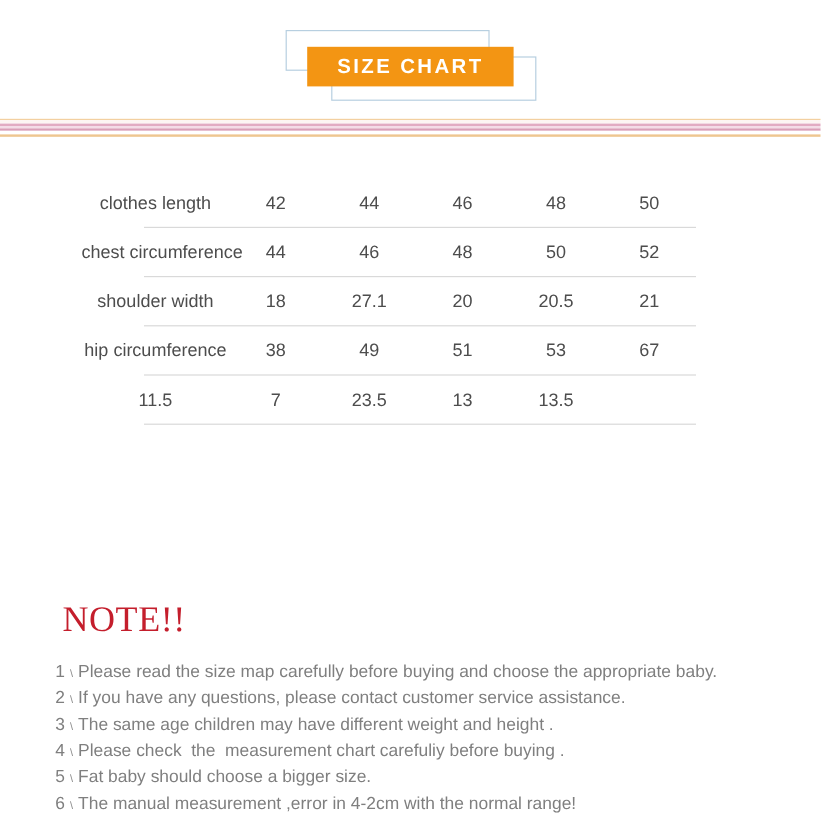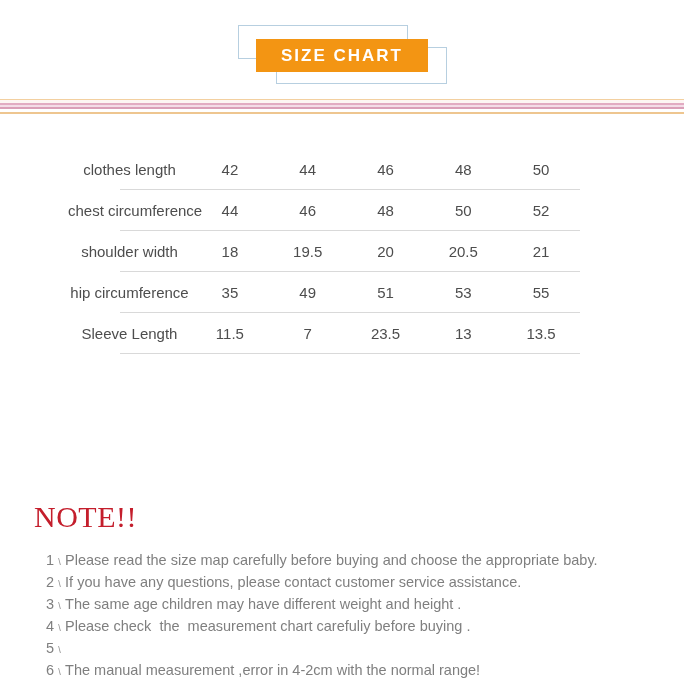--- a/index.html
+++ b/index.html
@@ -54,21 +54,21 @@
   }
   .trow::after{
     content:"";position:absolute;left:52px;right:0;bottom:0;height:1px;
     background:#d9d9d9;
   }
   .tlabel{text-align:center;white-space:nowrap;}
   .tval{text-align:center;white-space:nowrap;}
 
   
   .note-heading{
-    position:absolute;left:34px;top:500px;
+    position:absolute;left:52px;top:500px;
     font-family:"Liberation Serif", serif;
     font-size:30px;color:#c41e2c;letter-spacing:0.5px;
   }
   .note-list{
     position:absolute;left:46px;top:549px;width:600px;
     color:#7f7f7f;font-size:14.5px;
   }
   .note-item{
     display:flex;align-items:baseline;
     height:22px;line-height:22px;
@@ -119,37 +119,36 @@
       <div class="tval">44</div>
       <div class="tval">46</div>
       <div class="tval">48</div>
       <div class="tval">50</div>
       <div class="tval">52</div>
     </div>
 
     <div class="trow">
       <div class="tlabel">shoulder width</div>
       <div class="tval">18</div>
-      <div class="tval">19.5</div>
+      <div class="tval">27.1</div>
       <div class="tval">20</div>
       <div class="tval">20.5</div>
       <div class="tval">21</div>
     </div>
 
     <div class="trow">
       <div class="tlabel">hip circumference</div>
-      <div class="tval">35</div>
+      <div class="tval">38</div>
       <div class="tval">49</div>
       <div class="tval">51</div>
       <div class="tval">53</div>
-      <div class="tval">55</div>
+      <div class="tval">67</div>
     </div>
 
     <div class="trow">
-      <div class="tlabel">Sleeve Length</div>
       <div class="tval">11.5</div>
       <div class="tval">7</div>
       <div class="tval">23.5</div>
       <div class="tval">13</div>
       <div class="tval">13.5</div>
     </div>
 
 
   </div>
 
@@ -172,20 +171,21 @@
         <span class="ntext">The same age children may have different weight and height .</span>
     </div>
     <div class="note-item">
       <span class="nnum">4</span>
         <span class="dun"></span>
         <span class="ntext">Please check  the  measurement chart carefuliy before buying .</span>
     </div>
     <div class="note-item">
       <span class="nnum">5</span>
         <span class="dun"></span>
+        <span class="ntext">Fat baby should choose a bigger size.</span>
     </div>
     <div class="note-item">
       <span class="nnum">6</span>
         <span class="dun"></span>
         <span class="ntext">The manual measurement ,error in 4-2cm with the normal range!</span>
     </div>
   </div>
 
 </div>
 

